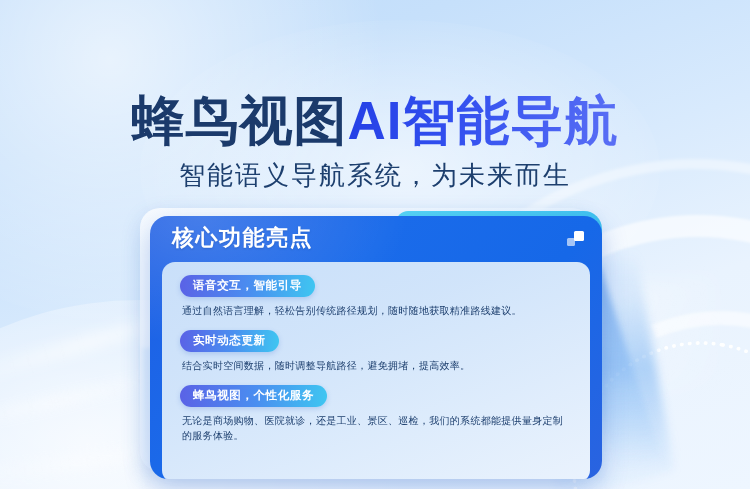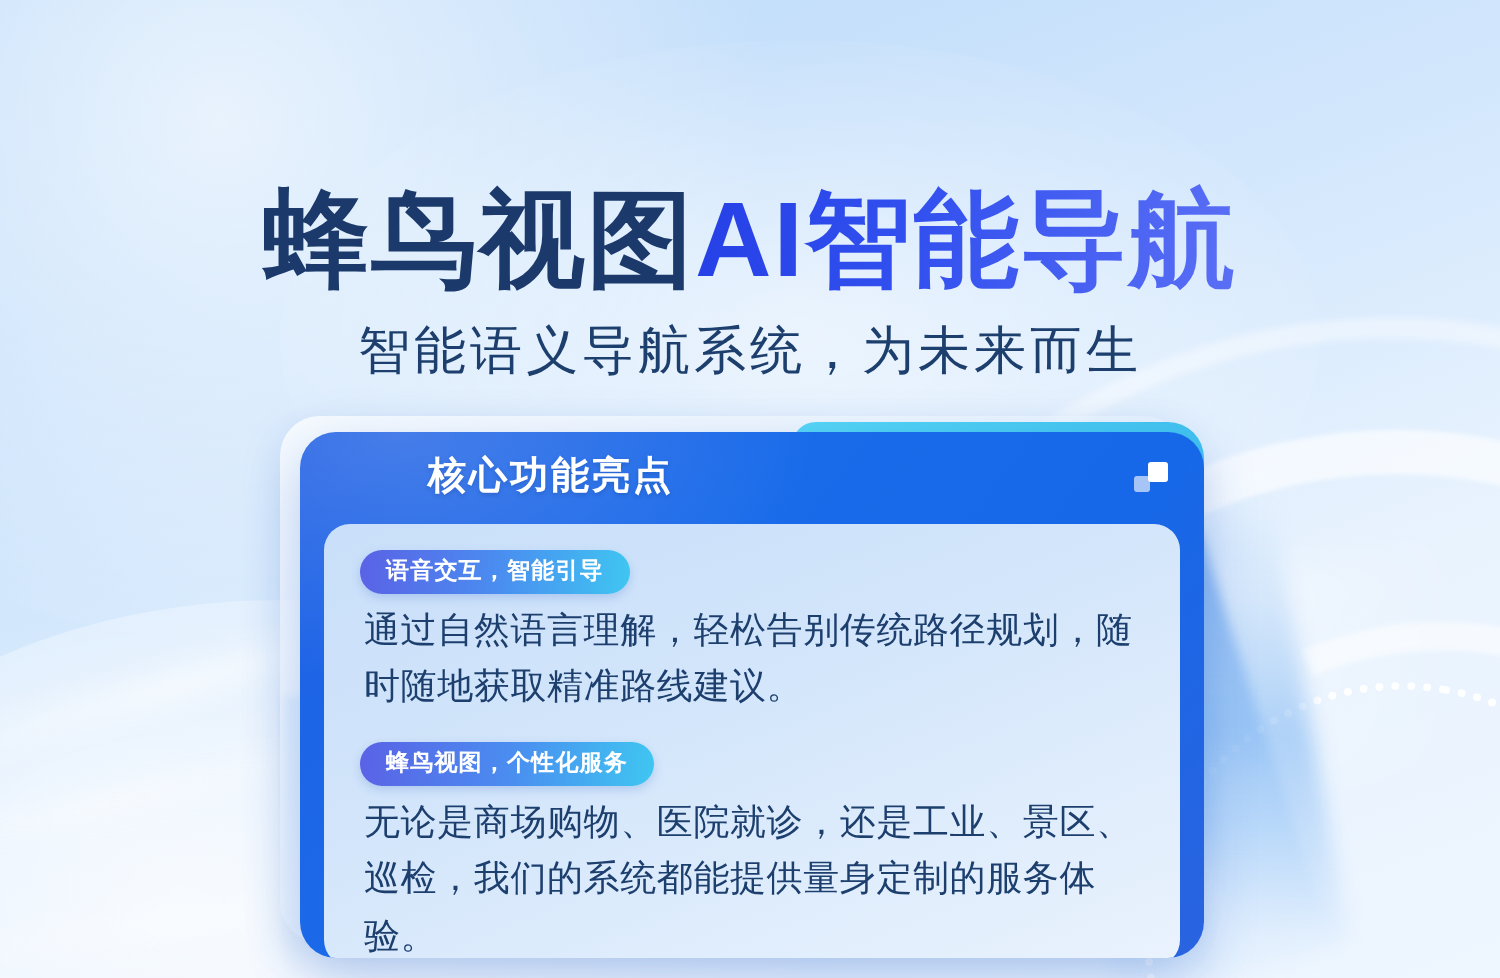--- a/index.html
+++ b/index.html
@@ -203,25 +203,24 @@
   .card-header {
     position: relative;
     height: 44px;
     padding: 0 16px 0 22px;
     display: flex;
     align-items: center;
     justify-content: space-between;
   }
   .card-header-title {
     color: #ffffff;
-    font-size: 19px;
+    font-size: 22px;
     font-weight: bold;
     letter-spacing: 1.5px;
     text-shadow: 0 1px 2px rgba(10,50,120,0.25);
-    margin-left: 42px;
   }
   .logo-mark {
     position: relative;
     width: 17px; height: 15px;
     flex: none;
     margin-right: 2px;
   }
   .logo-mark .sq-a {
     position: absolute;
     right: 0; top: 0;
@@ -259,25 +258,24 @@
     font-size: 11.5px;
     font-weight: bold;
     color: #ffffff;
     letter-spacing: 0.6px;
     background: linear-gradient(94deg, #5a62e6 0%, #4a8ef0 52%, #3fc6f1 100%);
     box-shadow: 0 2px 5px rgba(70,120,210,0.25);
     white-space: nowrap;
   }
   .feature-text {
     margin: 6px 0 0 2px;
-    font-size: 18px;
+    font-size: 10px;
     line-height: 1.58;
     color: #1d3f6e;
     letter-spacing: 0.3px;
-    font-family: Liberation Mono, monospace;
   }
 </style>
 </head>
 <body>
 
 <div id="stage">
 
   <div class="bg-layer">
     <div class="bg-glow-tl"></div>
     <div class="bg-glow-center"></div>
@@ -316,20 +314,24 @@
         </span>
       </div>
 
       <div class="panel">
 
         <div class="feature">
           <span class="badge">语音交互，智能引导</span>
           <p class="feature-text">通过自然语言理解，轻松告别传统路径规划，随时随地获取精准路线建议。</p>
         </div>
 
+        <div class="feature">
+          <span class="badge">实时动态更新</span>
+          <p class="feature-text">结合实时空间数据，随时调整导航路径，避免拥堵，提高效率。</p>
+        </div>
 
         <div class="feature">
           <span class="badge">蜂鸟视图，个性化服务</span>
           <p class="feature-text">无论是商场购物、医院就诊，还是工业、景区、巡检，我们的系统都能提供量身定制的服务体验。</p>
         </div>
 
       </div>
     </div>
   </div>
 

